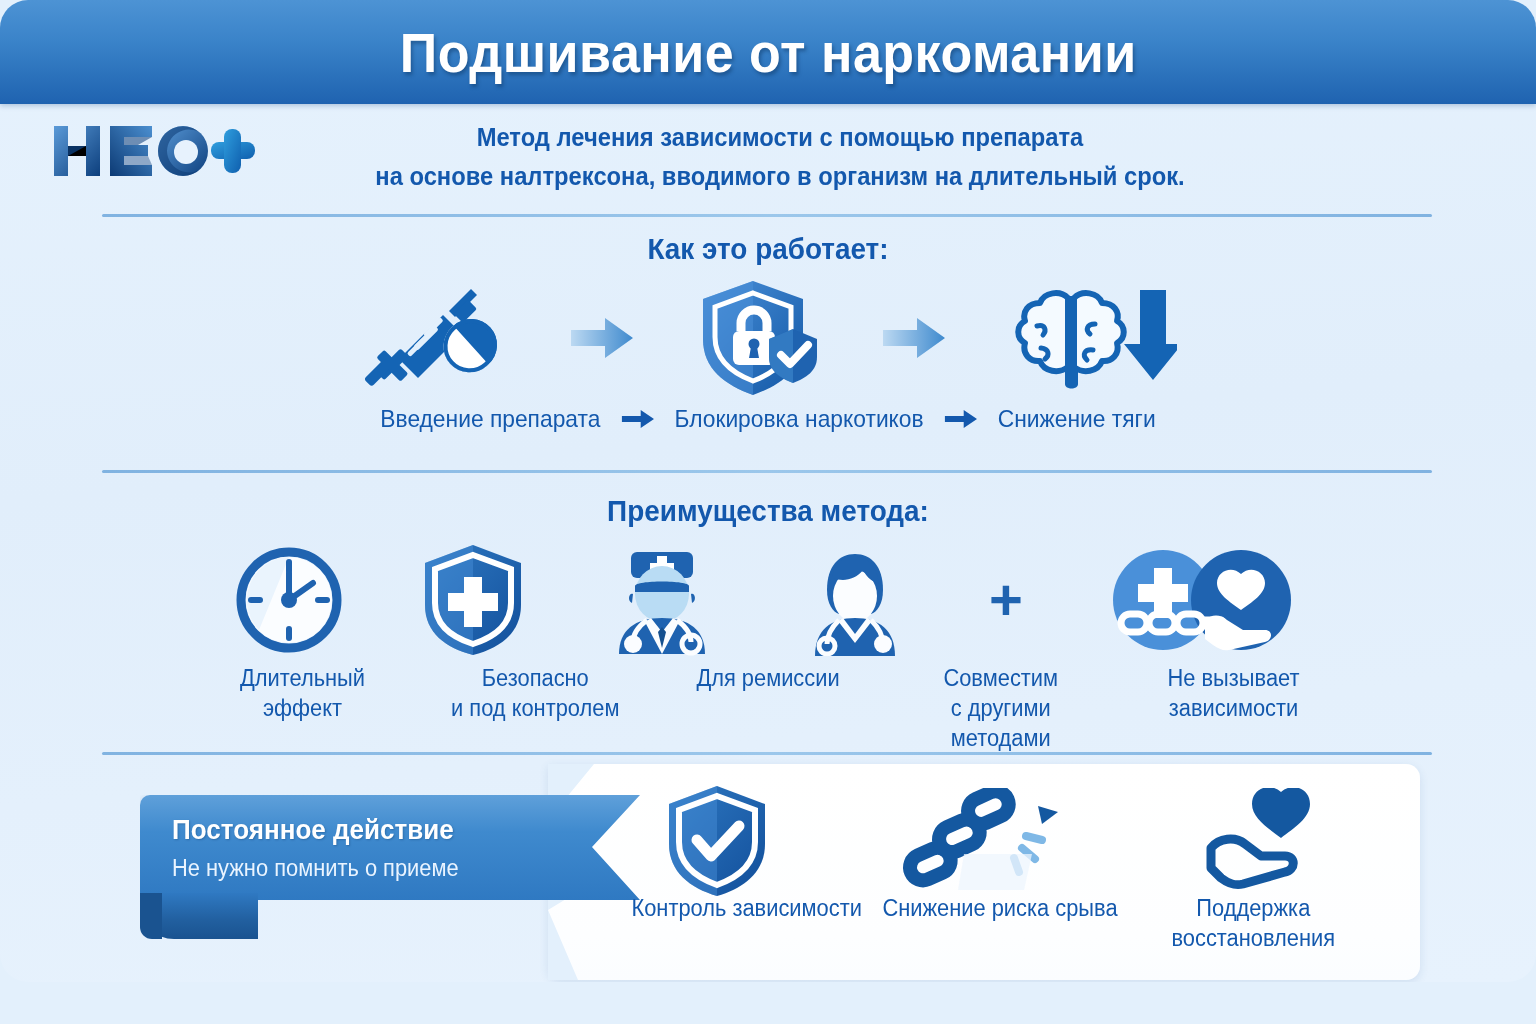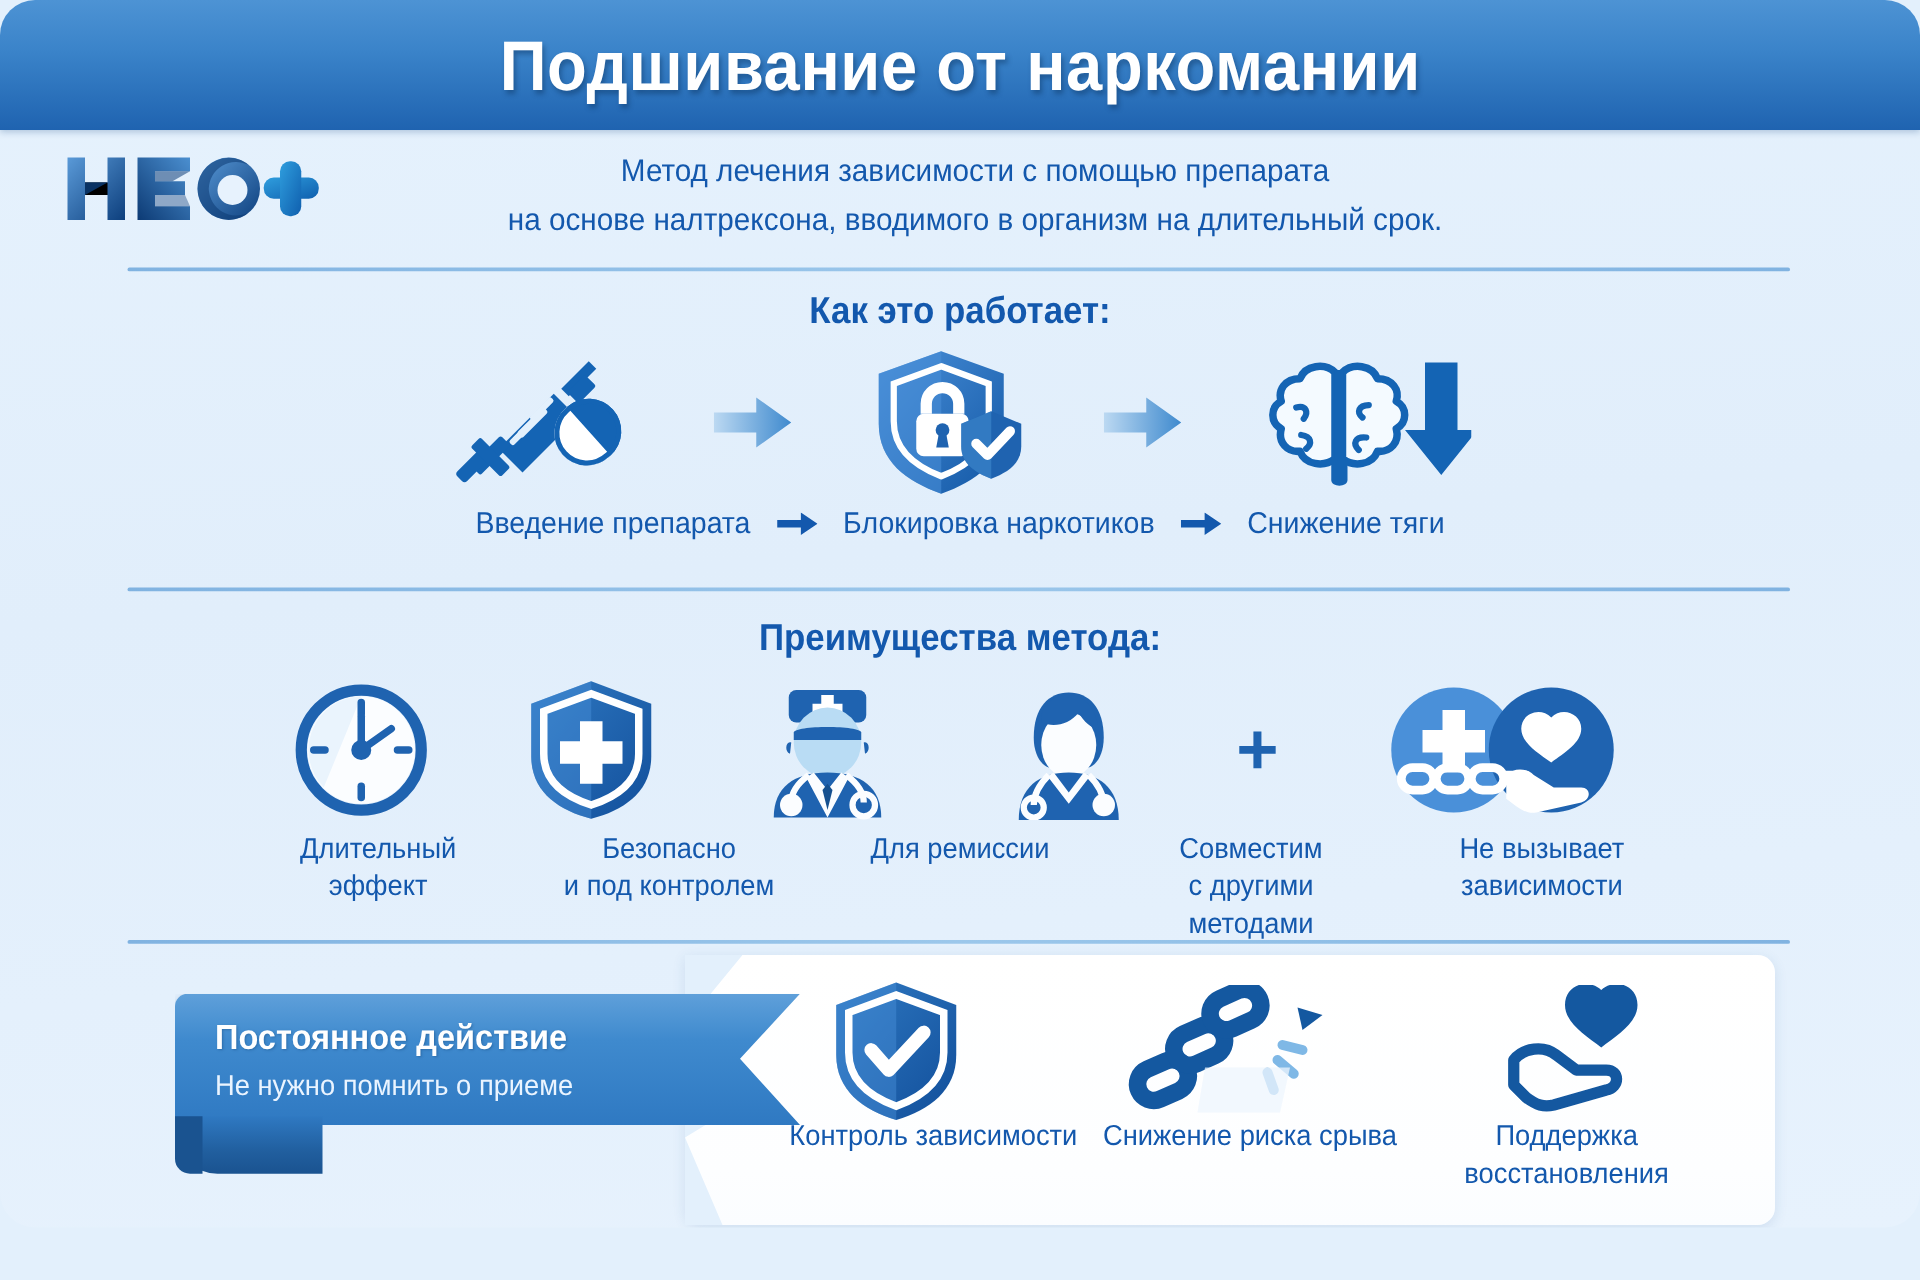--- a/index.html
+++ b/index.html
@@ -17,21 +17,21 @@
   .header{position:absolute;left:0;top:0;width:1536px;height:104px;
           background:linear-gradient(180deg,#4d93d4 0%,#3a83c9 40%,#1f63b0 100%);
           display:flex;align-items:center;justify-content:center;
           box-shadow:0 2px 5px rgba(20,70,130,.25);}
   .header h1{margin:0;color:#fff;font-size:56px;font-weight:bold;
              letter-spacing:.5px;transform:scaleX(.93);
              text-shadow:2px 3px 4px rgba(10,50,95,.45);
              font-family:"Liberation Sans","DejaVu Sans",sans-serif;}
 
   
-  .intro-row{position:absolute;left:0;top:104px;width:1536px;height:112px;}
+  .intro-row{position:absolute;left:0;top:104px;width:1536px;height:112px;font-weight:bold;}
   .logo{position:absolute;left:48px;top:12px;width:210px;height:70px;}
   .intro-text{position:absolute;left:300px;top:14px;width:960px;
               text-align:center;color:#1358ad;font-size:25px;line-height:39px;
               transform:scaleX(.95);transform-origin:center top;}
 
   .divider{position:absolute;height:3px;left:102px;width:1330px;
            background:linear-gradient(90deg,#6fa8dc,#8fc0e8 50%,#6fa8dc);
            border-radius:2px;opacity:.85;}
 
   

